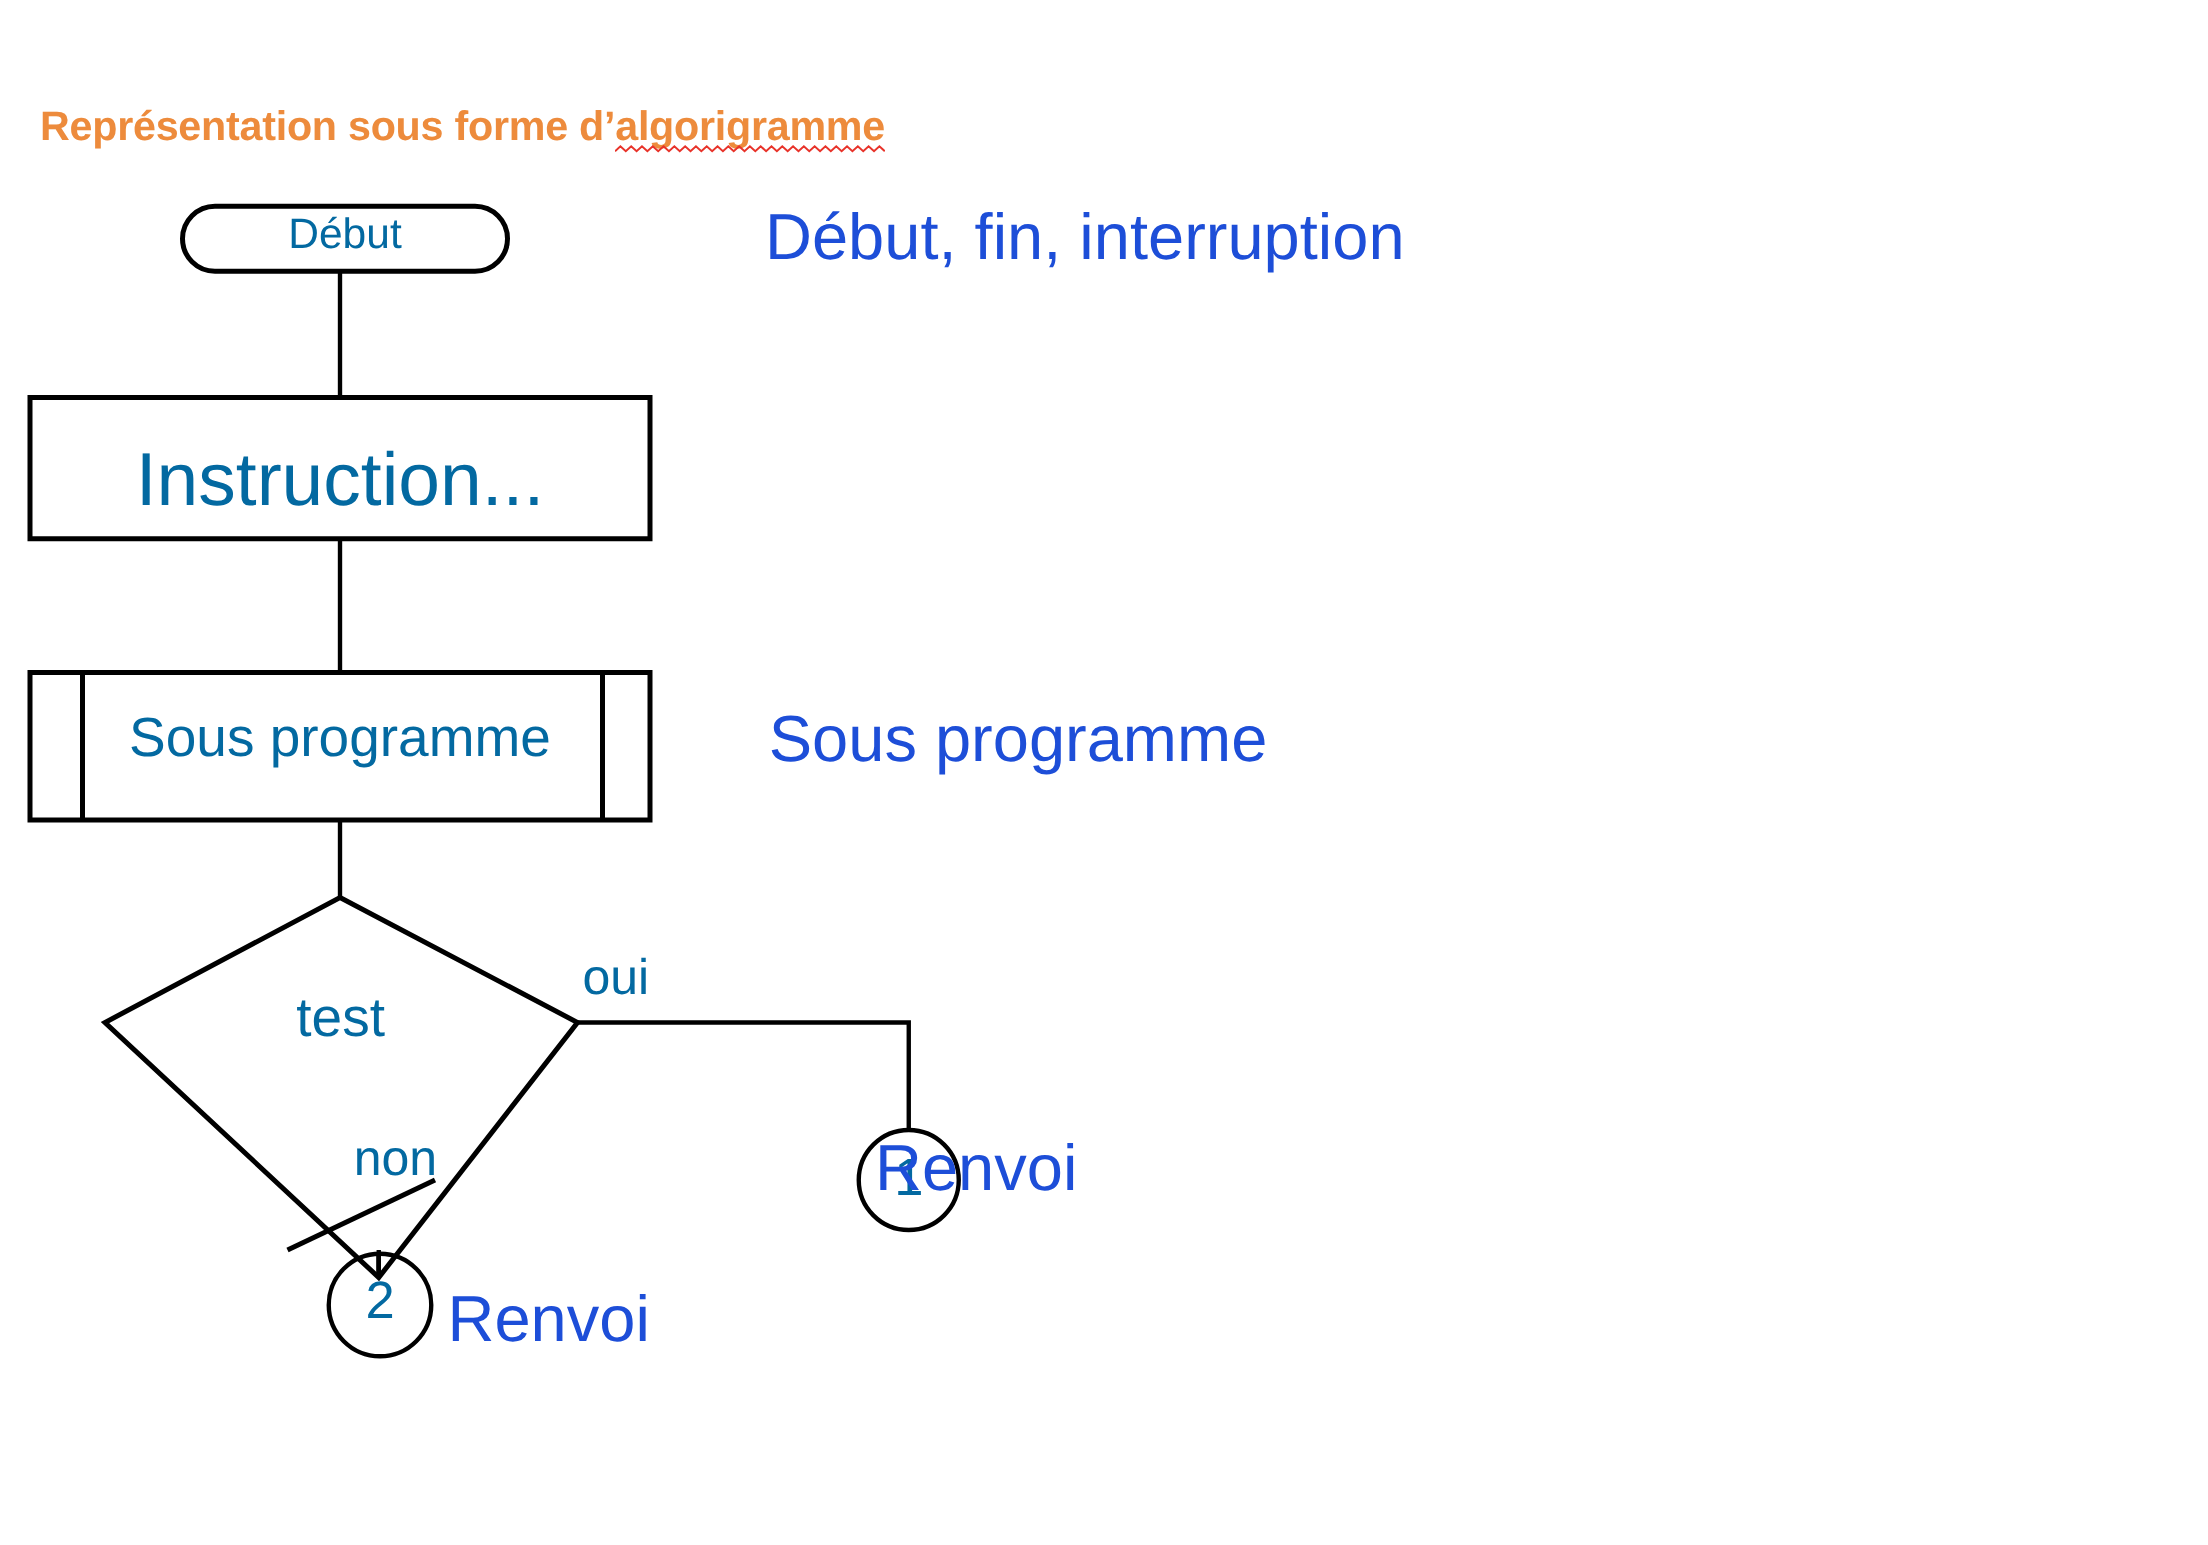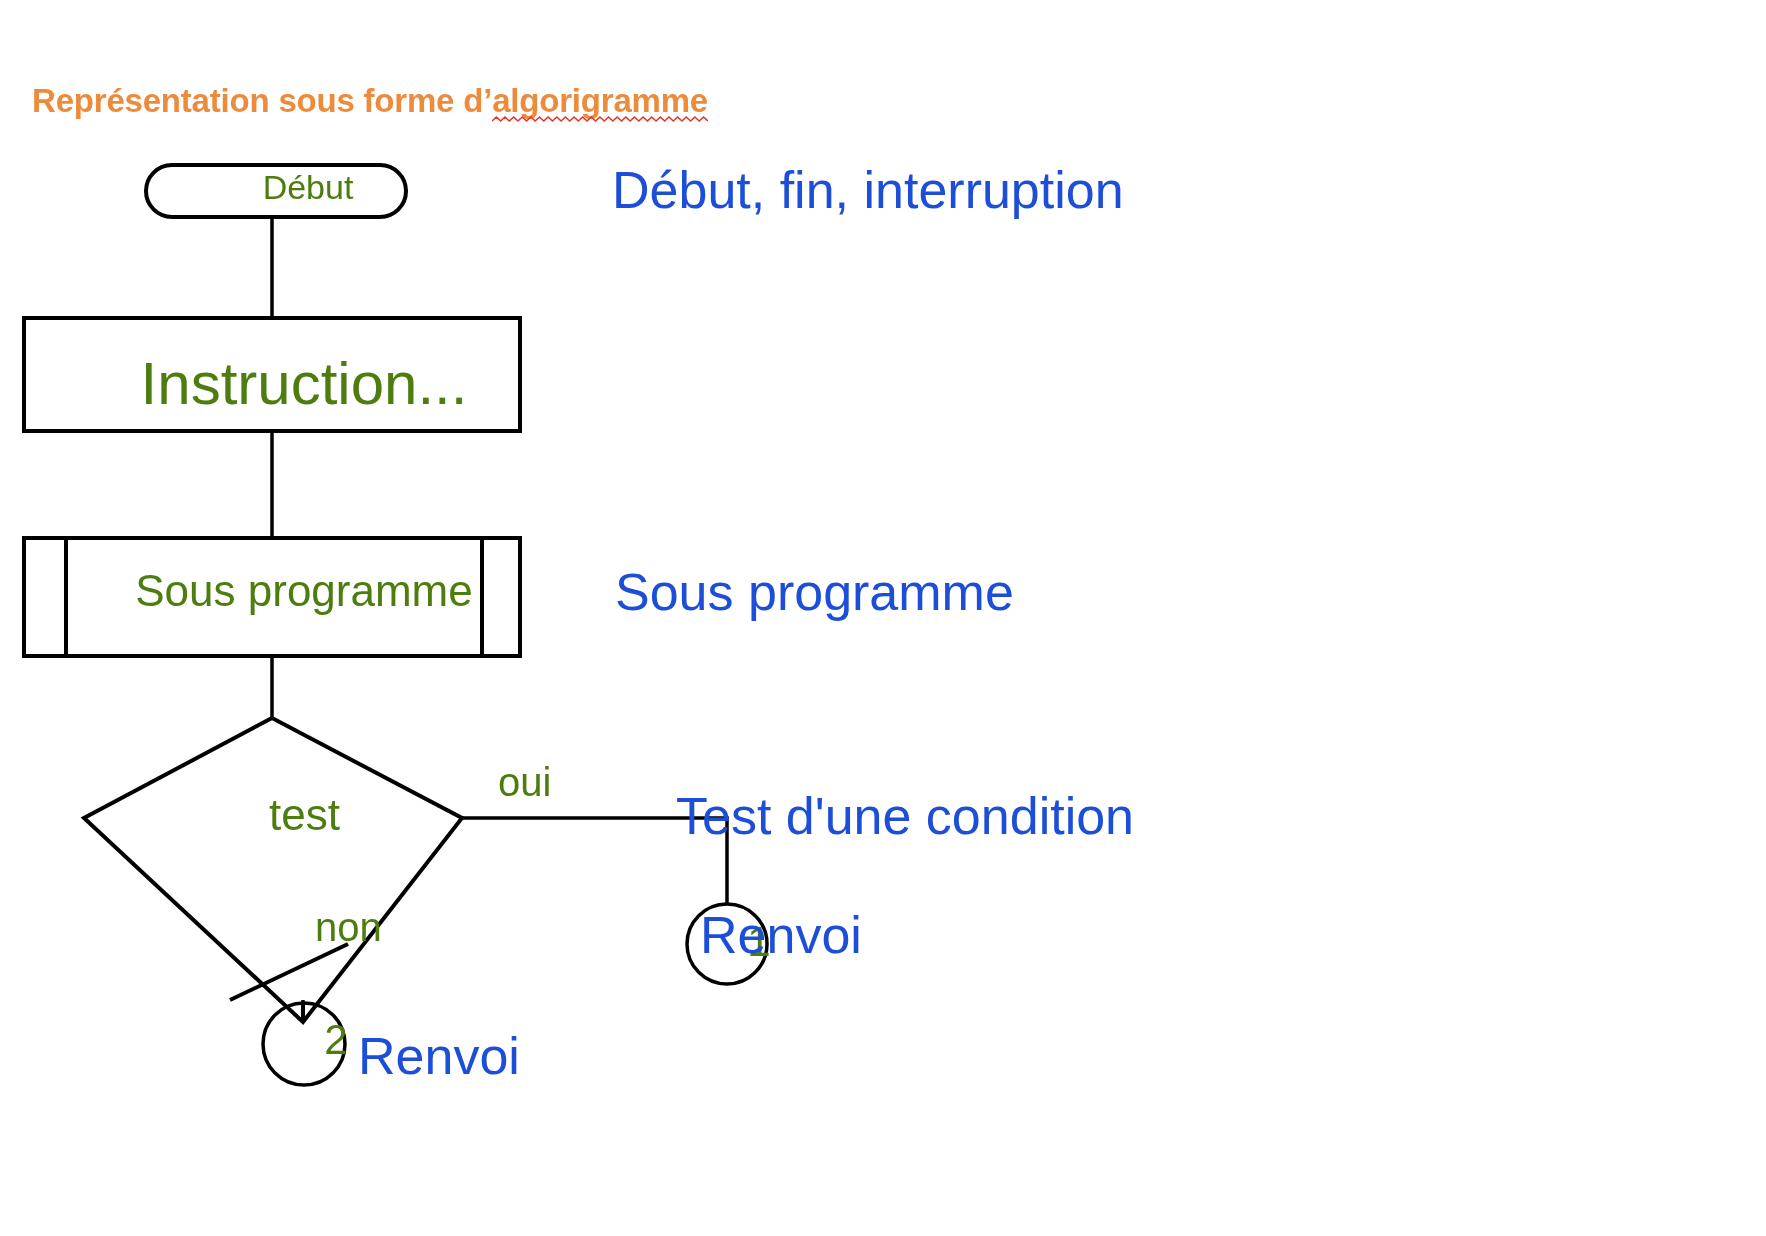--- a/index.html
+++ b/index.html
@@ -50,25 +50,24 @@
     position: absolute;
     left: 0;
     top: 0;
     width: 1766px;
     height: 1236px;
   }
 
   
   .node-label {
     position: absolute;
-    color: #4d7c0f;
+    color: #0369a1;
     font-family: "Liberation Sans", sans-serif;
     white-space: nowrap;
     text-align: center;
-    margin-left: 32px;
   }
   .lbl-debut {
     left: 145px; top: 168px;
     width: 262px;
     font-size: 34px;
   }
   .lbl-instruction {
     left: 24px; top: 349px;
     width: 496px;
     font-size: 60px;
@@ -169,17 +168,16 @@
   <div class="node-label lbl-sousprog">Sous programme</div>
   <div class="node-label lbl-test">test</div>
   <div class="node-label lbl-conn-1">1</div>
   <div class="node-label lbl-conn-2">2</div>
 
   <div class="node-label lbl-oui">oui</div>
   <div class="node-label lbl-non">non</div>
 
   <div class="legend lg-debut">Début, fin, interruption</div>
   <div class="legend lg-sousprog">Sous programme</div>
-  <div class="legend lg-test">Test d'une condition</div>
   <div class="legend lg-renvoi1">Renvoi</div>
   <div class="legend lg-renvoi2">Renvoi</div>
 
 </div>
 
 </body></html>

